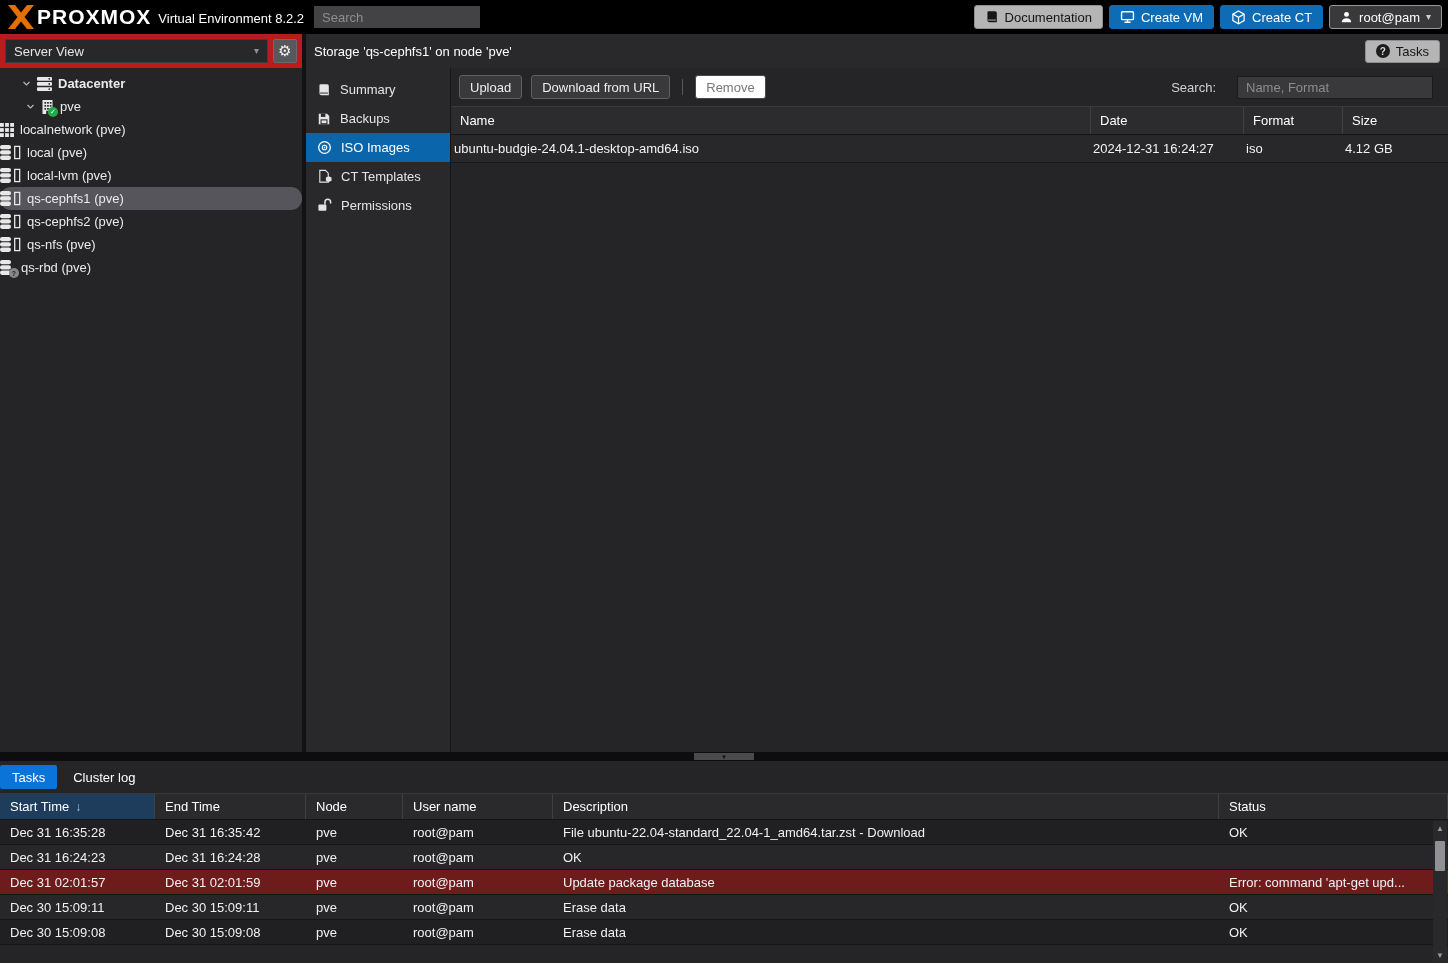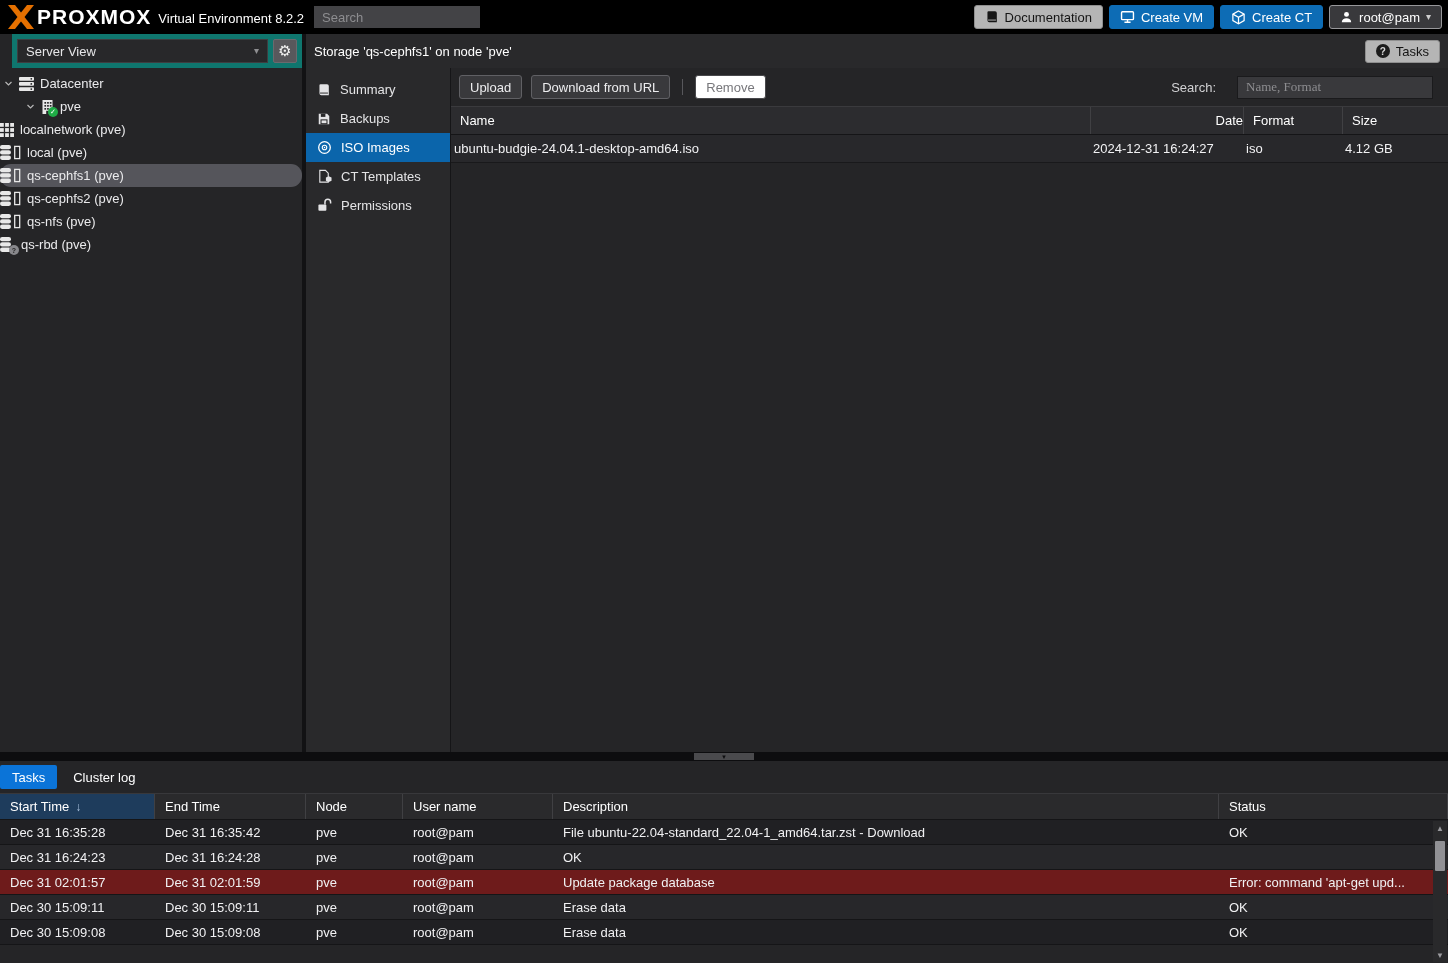--- a/index.html
+++ b/index.html
@@ -19,30 +19,30 @@
   .tbtn { height:24px; display:flex; align-items:center; gap:6px; padding:0 10px; border-radius:3px;
     font-size:13px; margin-left:6px; cursor:pointer; border:1px solid transparent; white-space:nowrap; }
   .tbtn.gray { background:#b5b5b5; color:#141414; border-color:#8f8f8f; }
   .tbtn.blue { background:#0d6cb5; color:#fff; border-color:#0d6cb5; }
   .tbtn.dark { background:#39393c; color:#fff; border-color:#97979a; }
   .chev { font-size:10px; color:#cfcfcf; line-height:1; }
 
   
   .main { height:718px; display:flex; flex:0 0 auto; }
   .sidebar { width:306px; border-right:4px solid #121214; display:flex; flex-direction:column; background:#252527; }
-  .sidebar-top { height:34px; background:#0f766e; display:flex; align-items:center; padding:0 5px; gap:5px; flex:0 0 auto;margin-left:12px; }
+  .sidebar-top { height:34px; background:#b91c1c; display:flex; align-items:center; padding:0 5px; gap:5px; flex:0 0 auto; }
   .combo { flex:1; height:24px; background:#28282a; border:1px solid #3e3e41; display:flex; align-items:center;
     padding:0 8px; color:#e6e6e8; }
   .combo .chev { margin-left:auto; color:#8f8f92; }
   .gearbtn { width:24px; height:24px; background:#58585c; border:1px solid #6a6a6e; border-radius:2px;
     display:flex; align-items:center; justify-content:center; color:#f2f2f2; font-size:15px; cursor:pointer; }
 
   .tree { padding-top:4px; }
   .trow-item { height:23px; display:flex; align-items:center; gap:6px; color:#eaeaec; cursor:pointer; white-space:nowrap; }
-  .trow-item.l0 { padding-left:4px; }
+  .trow-item.l0 { padding-left:22px;font-weight:bold; }
   .trow-item.l1 { padding-left:26px; }
   .trow-item.l2 { }
   .trow-item.selected { background:#55555b;border-radius:11px; }
   .ticon { position:relative; display:flex; align-items:center; flex:0 0 auto; }
   .badge { position:absolute; right:-4px; bottom:-3px; width:10px; height:10px; border-radius:50%;
     font-size:7px; display:flex; align-items:center; justify-content:center; color:#fff; }
   .badge.green { background:#1fab46; }
   .badge.gray { background:#88888c; color:#242426; font-weight:bold; }
 
   
@@ -61,31 +61,31 @@
 
   .panel { flex:1; display:flex; flex-direction:column; background:#252527; min-width:0; }
   .toolbar { height:38px; display:flex; align-items:center; padding:0 15px 0 8px; gap:9px; flex:0 0 auto; }
   .pbtn { height:24px; display:flex; align-items:center; padding:0 10px; background:#39393c; border:1px solid #606064;
     border-radius:3px; color:#ededef; font-size:13px; cursor:pointer; white-space:nowrap; }
   .pbtn.disabled { color:#77777b; border-color:#48484b; background:#ffffff; cursor:default; }
   .vsep { width:1px; height:16px; background:#57575b; margin:0 3px; }
   .toolbar-spacer { flex:1; }
   .search-label { color:#d2d2d4; margin-right:12px; }
   .csearch { width:196px; height:23px; background:#39393c; border:1px solid #1a1a1c; color:#ddd;
-    padding:0 8px; font-size:13px; font-family:Liberation Serif, serif; }
+    padding:0 8px; font-size:13px; font-family:Liberation Sans, sans-serif; }
 
   .iso-table { flex:0 0 auto; }
   .iso-hrow { height:29px; display:flex; background:#2c2c2f; border-top:1px solid #3a3a3d;
     border-bottom:1px solid #151517; align-items:center; color:#fff; }
   .iso-hrow > div { padding-left:9px; height:100%; display:flex; align-items:center; cursor:pointer; }
   .iso-hrow > div + div { border-left:1px solid #404043; }
   .iso-row { height:28px; display:flex; align-items:center; background:#28282b; border-bottom:1px solid #19191b;
     color:#f2f2f4; cursor:pointer; }
   .iso-row > div { padding-left:3px; overflow:hidden; white-space:nowrap; }
-  .c-name { width:639px; } .c-date { width:153px;justify-content:flex-end; } .c-format { width:99px; } .c-size { width:101px; }
+  .c-name { width:639px; } .c-date { width:153px; } .c-format { width:99px; } .c-size { width:101px; }
 
   
   .splitter { height:9px; background:#0d0d0f; position:relative; flex:0 0 auto; }
   .splitter-handle { position:absolute; left:694px; top:1px; width:60px; height:7px; background:#4a4a4d;
     display:flex; align-items:center; justify-content:center; font-size:6px; color:#0d0d0f; cursor:row-resize; }
 
   
   .tasks { height:202px; background:#252527; display:flex; flex-direction:column; position:relative; flex:0 0 auto; }
   .tasks-tabs { height:32px; display:flex; align-items:center; gap:4px; flex:0 0 auto; }
   .ttab { height:24px; display:flex; align-items:center; padding:0 12px; border-radius:2px; color:#fff; cursor:pointer; }
@@ -234,20 +234,31 @@
             <svg width="21" height="15" viewBox="0 0 21 15">
               <rect x="0" y="0" width="11" height="4.3" rx="2.1" fill="#e8e8e8"></rect>
               <rect x="0" y="5.3" width="11" height="4.3" rx="2.1" fill="#e8e8e8"></rect>
               <rect x="0" y="10.6" width="11" height="4.3" rx="2.1" fill="#e8e8e8"></rect>
               <rect x="14.7" y="1.4" width="5" height="12.2" fill="none" stroke="#e8e8e8" stroke-width="1.3"></rect>
             </svg>
           </span>
           <span>local (pve)</span>
         </div>
 
+        <div class="trow-item l2">
+          <span class="ticon">
+            <svg width="21" height="15" viewBox="0 0 21 15">
+              <rect x="0" y="0" width="11" height="4.3" rx="2.1" fill="#e8e8e8"></rect>
+              <rect x="0" y="5.3" width="11" height="4.3" rx="2.1" fill="#e8e8e8"></rect>
+              <rect x="0" y="10.6" width="11" height="4.3" rx="2.1" fill="#e8e8e8"></rect>
+              <rect x="14.7" y="1.4" width="5" height="12.2" fill="none" stroke="#e8e8e8" stroke-width="1.3"></rect>
+            </svg>
+          </span>
+          <span>local-lvm (pve)</span>
+        </div>
 
         <div class="trow-item l2 selected">
           <span class="ticon">
             <svg width="21" height="15" viewBox="0 0 21 15">
               <rect x="0" y="0" width="11" height="4.3" rx="2.1" fill="#e8e8e8"></rect>
               <rect x="0" y="5.3" width="11" height="4.3" rx="2.1" fill="#e8e8e8"></rect>
               <rect x="0" y="10.6" width="11" height="4.3" rx="2.1" fill="#e8e8e8"></rect>
               <rect x="14.7" y="1.4" width="5" height="12.2" fill="none" stroke="#e8e8e8" stroke-width="1.3"></rect>
             </svg>
           </span>

